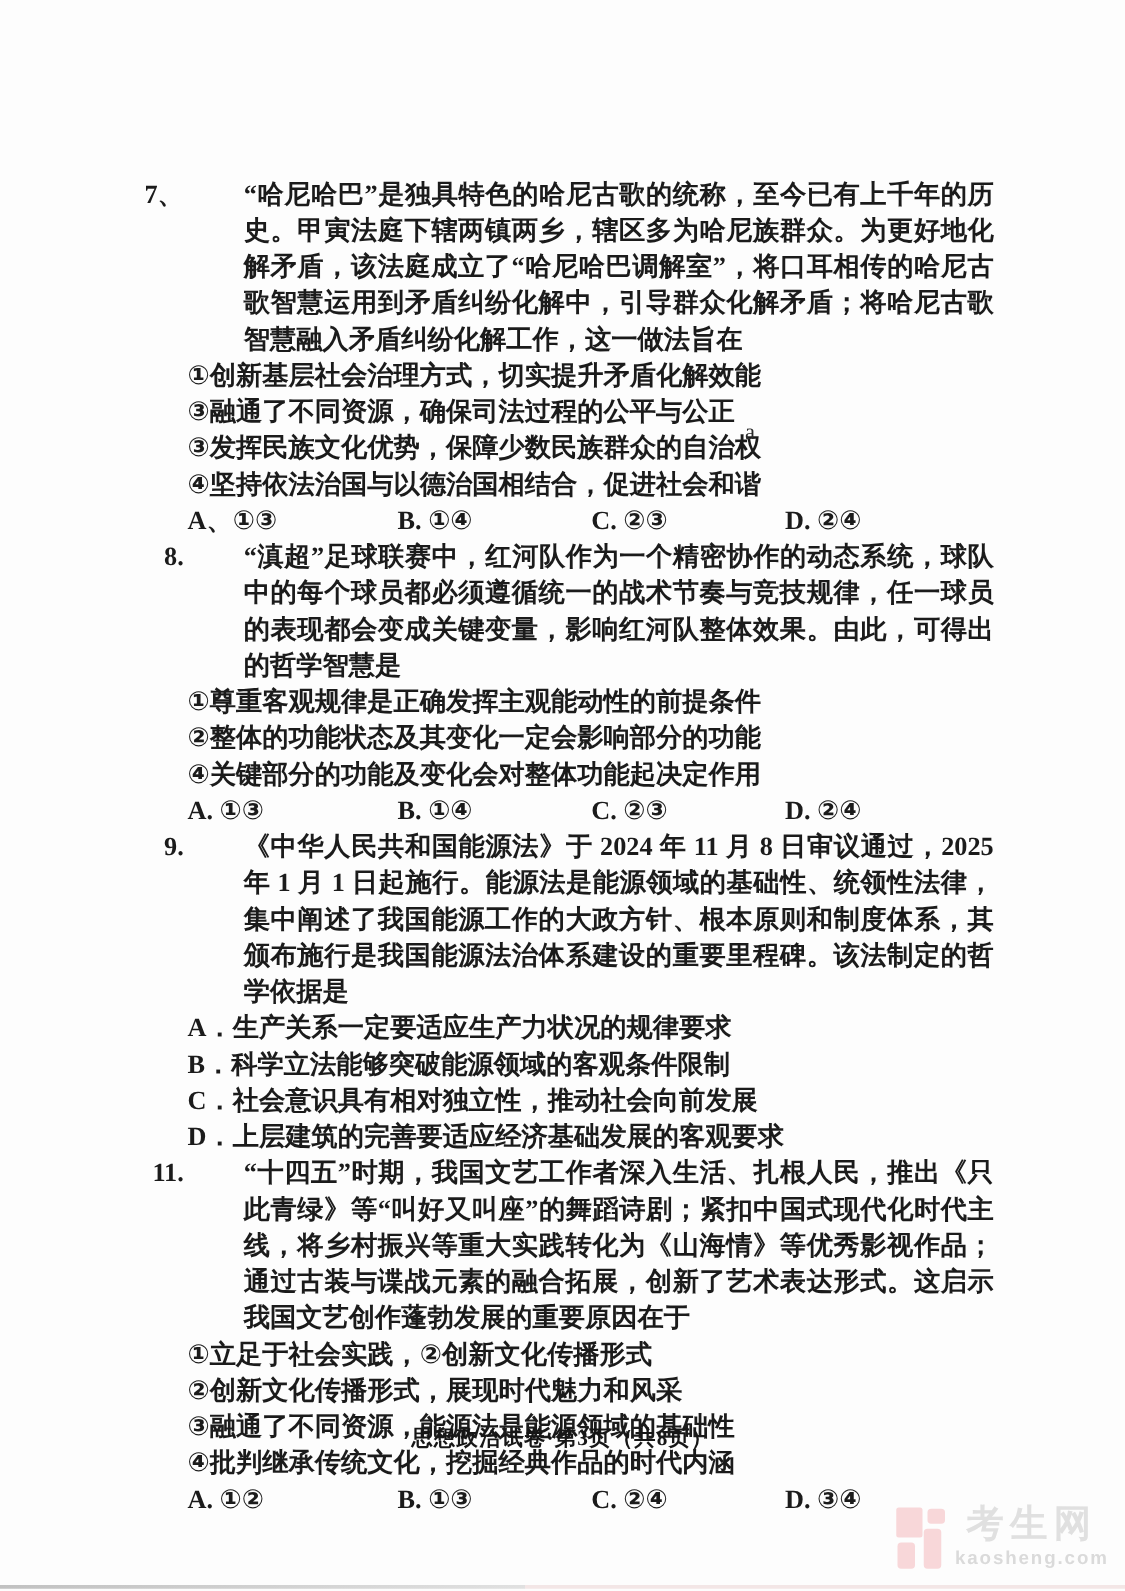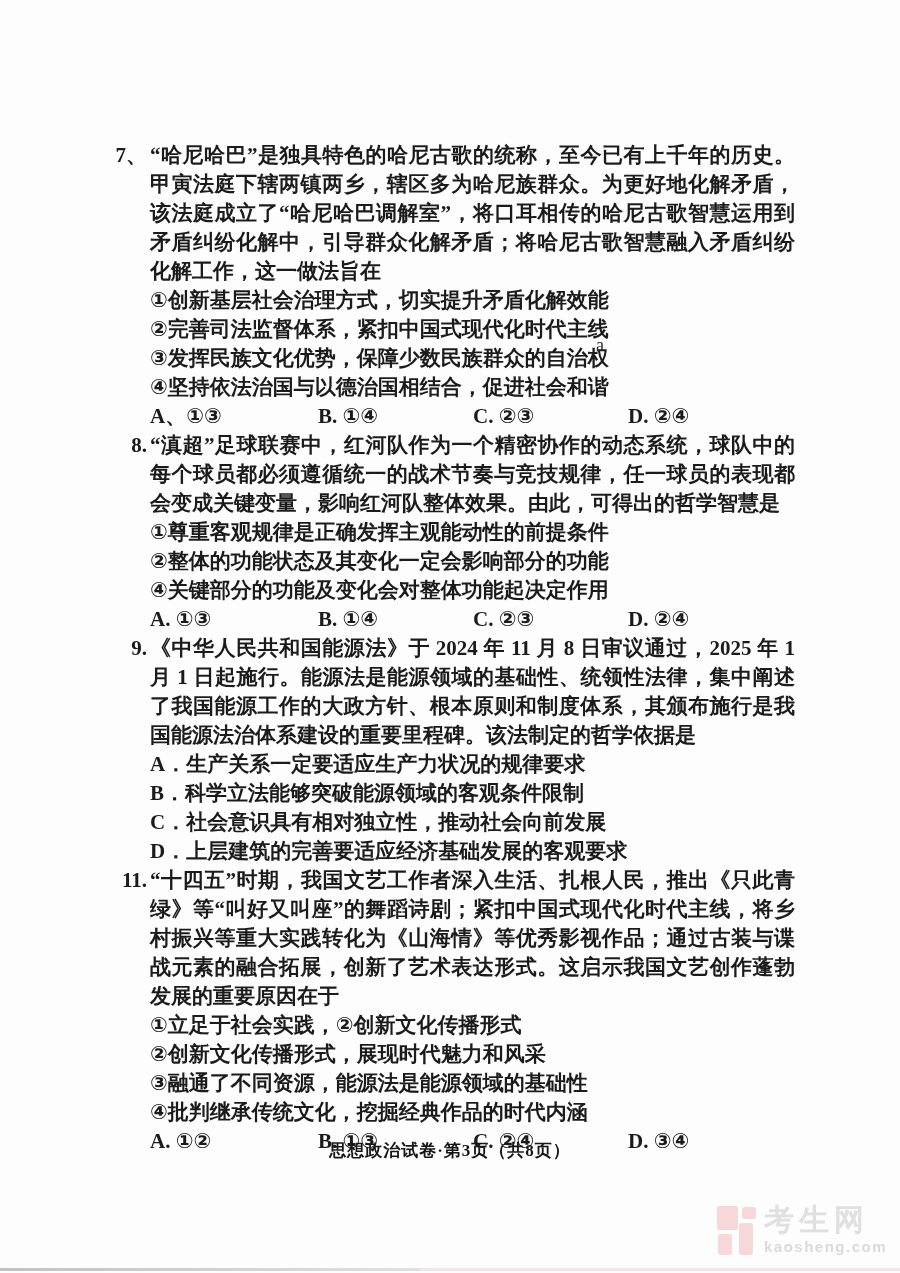--- a/index.html
+++ b/index.html
@@ -10,21 +10,21 @@
     font-family:"Liberation Serif","DejaVu Serif","DejaVu Sans",serif;
     color:#1b1b1b;
   }
   .content { padding:141px 0 0 112px; }
   .q { display:grid; grid-template-columns:38px 645px; }
   .q-num {
     text-align:right; padding-right:3px;
     font-size:21px; line-height:29px; font-weight:700; white-space:nowrap;
   }
   .q-body { font-size:21px; line-height:29px; font-weight:700; }
-  .stem { text-align:justify; text-justify:inter-character; }
+  .stem { text-align:justify; text-justify:inter-character;margin-left:45px; }
   .stmt { white-space:nowrap; }
   .choices-row { display:grid; grid-template-columns:168px 155px 155px auto; }
   .choice { white-space:nowrap; }
   .page-footer {
     position:absolute; top:1140px; left:0; width:900px;
     text-align:center; font-size:17px; line-height:22px; font-weight:700; color:#161616;
     letter-spacing:1px;
   }
   .scan-artifact {
     position:absolute; left:596px; top:335px;
@@ -32,21 +32,21 @@
   }
   
   .watermark { position:absolute; left:716px; top:1204px; width:176px; height:56px; }
   .wm-logo { position:absolute; left:0; top:0; width:42px; height:52px; }
   .wm-logo i { position:absolute; display:block; background:#f8d7d9; }
   .wm-logo .r1 { left:1px;  top:2px;  width:21px; height:24px; border-radius:2px; }
   .wm-logo .r2 { left:26px; top:3px;  width:14px; height:12px; border-radius:3px; }
   .wm-logo .r3 { left:2px;  top:30px; width:14px; height:21px; border-radius:3px; }
   .wm-logo .r4 { left:23px; top:19px; width:14px; height:32px; border-radius:3px; }
   .wm-text { position:absolute; left:48px; top:0; font-family:"Liberation Sans","DejaVu Sans",sans-serif; }
-  .wm-brand { font-size:30px; line-height:32px; font-weight:700; color:#e0e0e0; letter-spacing:5px; white-space:nowrap; }
+  .wm-brand { font-size:30px; line-height:32px; font-weight:700; color:#e0e0e0; letter-spacing:5px; white-space:nowrap;text-align:center; }
   .wm-domain { font-size:15px; line-height:16px; font-weight:700; color:#dadada; letter-spacing:1.5px; margin-top:3px; white-space:nowrap; }
   
   .scan-edge-left {
     position:absolute; left:0; bottom:2px; width:420px; height:3px;
     background:linear-gradient(to right,#909090,#c9c9c9); opacity:.55;
   }
   .scan-edge-right {
     position:absolute; left:420px; bottom:2px; width:480px; height:3px;
     background:#f3e6e6;
   }
@@ -55,21 +55,21 @@
 <body>
 
 <div class="page">
 
   <main class="content">
       <div class="q">
         <div class="q-num">7、</div>
         <div class="q-body">
           <div class="stem">“哈尼哈巴”是独具特色的哈尼古歌的统称，至今已有上千年的历史。甲寅法庭下辖两镇两乡，辖区多为哈尼族群众。为更好地化解矛盾，该法庭成立了“哈尼哈巴调解室”，将口耳相传的哈尼古歌智慧运用到矛盾纠纷化解中，引导群众化解矛盾；将哈尼古歌智慧融入矛盾纠纷化解工作，这一做法旨在</div>
           <div class="stmt">①创新基层社会治理方式，切实提升矛盾化解效能</div>
-          <div class="stmt">②完善司法监督体系，紧扣中国式现代化时代主线</div>
+          <div class="stmt">③融通了不同资源，确保司法过程的公平与公正</div>
           <div class="stmt">③发挥民族文化优势，保障少数民族群众的自治权</div>
           <div class="stmt">④坚持依法治国与以德治国相结合，促进社会和谐</div>
           <div class="choices-row">
             <span class="choice">A、①③</span>
             <span class="choice">B. ①④</span>
             <span class="choice">C. ②③</span>
             <span class="choice">D. ②④</span>
           </div>
         </div>
       </div>

